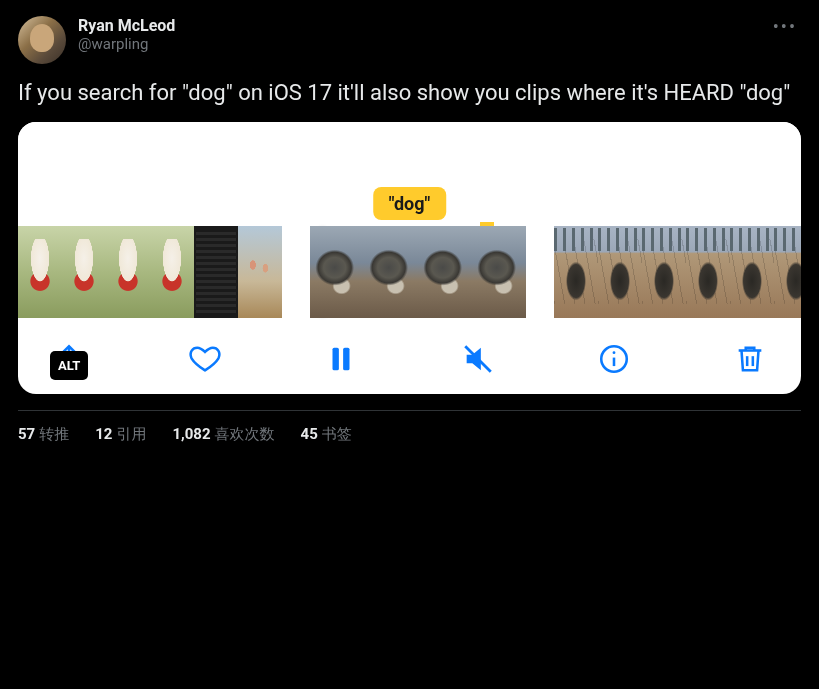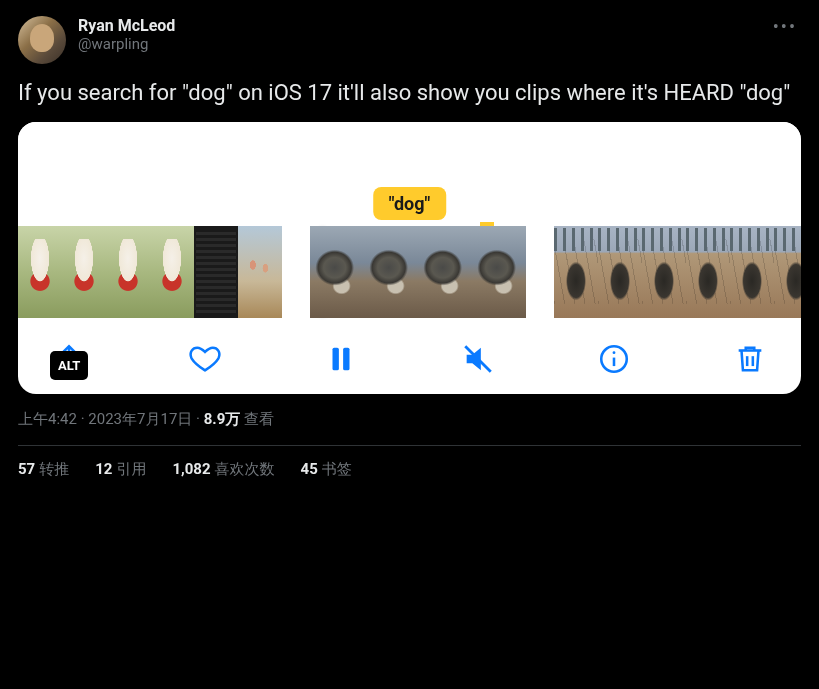--- a/index.html
+++ b/index.html
@@ -335,23 +335,20 @@
           <path d="M6 6l1 14h10l1-14"></path>
           <line x1="10" y1="10" x2="10" y2="17"></line>
           <line x1="14" y1="10" x2="14" y2="17"></line>
         </svg>
       </div>
     </div>
 
     <div class="alt-badge">ALT</div>
   </div>
 
-  <div class="meta-row">
-    <span>上午4:42</span><span> · </span><span>2023年7月17日</span><span> · </span><span class="views-count">8.9万</span><span> 查看</span>
-  </div>
 
   <div class="divider"></div>
 
   <div class="stats-row">
     <div class="stat"><span class="num">57</span><span>转推</span></div>
     <div class="stat"><span class="num">12</span><span>引用</span></div>
     <div class="stat"><span class="num">1,082</span><span>喜欢次数</span></div>
     <div class="stat"><span class="num">45</span><span>书签</span></div>
   </div>
 </div>

